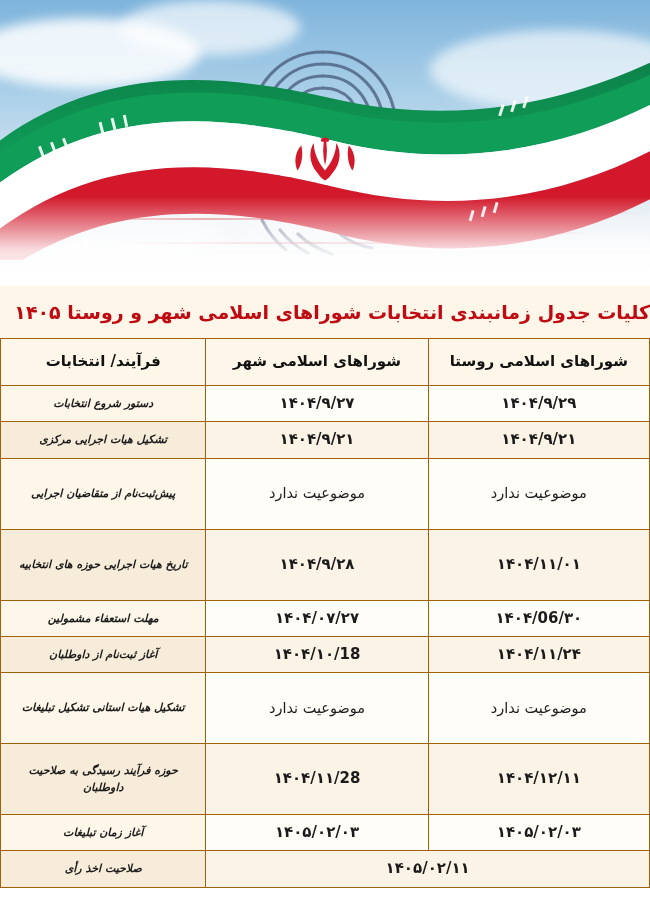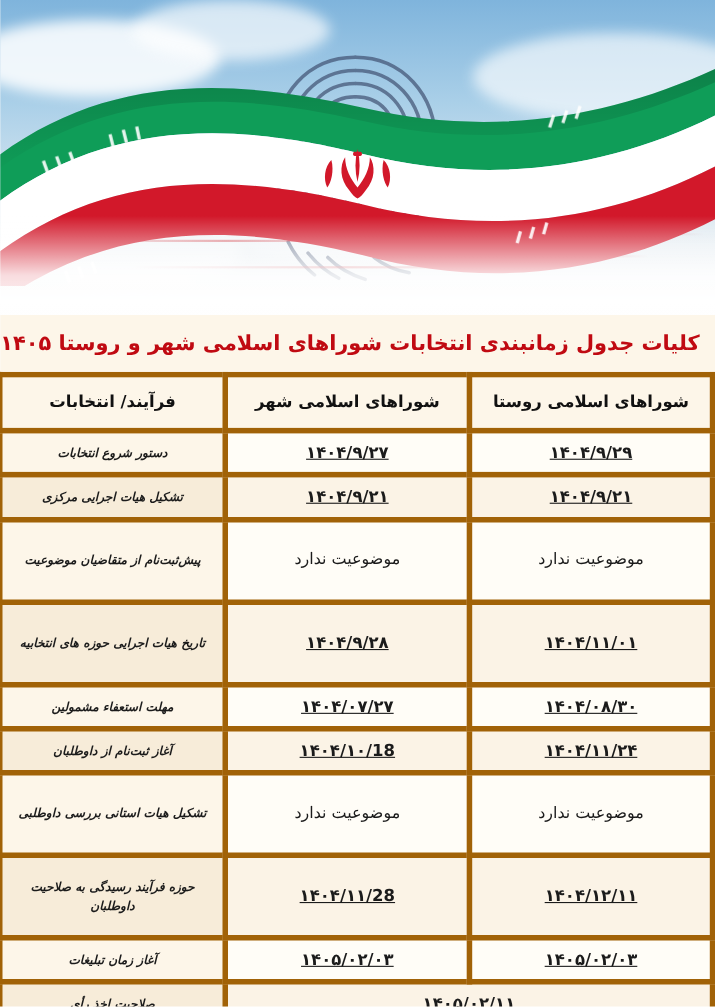--- a/index.html
+++ b/index.html
@@ -30,41 +30,41 @@
   
   .streaks{position:absolute;left:0;bottom:28px;width:650px;height:60px;opacity:.5;}
   .streak{position:absolute;height:2px;background:linear-gradient(90deg,rgba(200,20,30,0),#c8141e,rgba(200,20,30,0));}
 
   
   .ribbon{position:absolute;left:0;top:60px;width:650px;height:200px;}
   .ribbon svg{width:100%;height:100%;}
 
   
   .title-bar{position:relative;width:650px;height:52px;background:#fdf6e9;
-    display:flex;align-items:center;justify-content:flex-end;}
+    display:flex;align-items:center;justify-content:flex-start;}
   .title-bar .title{
     color:#c00a12;font-weight:bold;font-size:19px;letter-spacing:0;
     text-align:center;white-space:nowrap;}
 
   
   table{border-collapse:collapse;width:650px;table-layout:fixed;}
   th,td{
-    border:5px solid #a16207;
+    border:1px solid #a16207;
     text-align:center;vertical-align:middle;
     font-size:14.5px;color:#1b1b1b;padding:6px 6px;line-height:1.55;
   }
   thead th{background:#fdf6e9;font-weight:bold;font-size:15px;color:#111;height:34px;}
   tbody td{background:#fffdf7;}
   tbody tr:nth-child(even) td{background:#fbf3e6;}
   td.label{font-weight:bold;background:#fdf6e9 !important;font-size:11px;font-style:italic;}
   tbody tr:nth-child(even) td.label{background:#f7ecd9 !important;}
   .col-label{width:205px;}
   .col-city{width:222px;}
   .col-village{width:221px;}
-  .num{font-size:15px;font-weight:bold;letter-spacing:.3px;text-decoration:underline;}
+  .num{font-size:15px;font-weight:bold;letter-spacing:.3px;}
   .tall td{height:58px;}
 </style>
 </head>
 <body>
 
 <div class="page">
 
   <div class="banner">
     <div class="clouds">
       <div class="cloud c1"></div>
@@ -184,41 +184,41 @@
         <td class="label">دستور شروع انتخابات</td>
       </tr>
       <tr>
         <td class="num">۱۴۰۴/۹/۲۱</td>
         <td class="num">۱۴۰۴/۹/۲۱</td>
         <td class="label">تشکیل هیات اجرایی مرکزی</td>
       </tr>
       <tr class="tall">
         <td>موضوعیت ندارد</td>
         <td>موضوعیت ندارد</td>
-        <td class="label">پیش‌ثبت‌نام از متقاضیان موضوعیت</td>
+        <td class="label">پیش‌ثبت‌نام از متقاضیان اجرایی</td>
       </tr>
       <tr class="tall">
         <td class="num">۱۴۰۴/۱۱/۰۱</td>
         <td class="num">۱۴۰۴/۹/۲۸</td>
         <td class="label">تاریخ هیات اجرایی حوزه های انتخابیه</td>
       </tr>
       <tr>
-        <td class="num">۱۴۰۴/۰۸/۳۰</td>
+        <td class="num">۱۴۰۴/06/۳۰</td>
         <td class="num">۱۴۰۴/۰۷/۲۷</td>
         <td class="label">مهلت استعفاء مشمولین</td>
       </tr>
       <tr>
         <td class="num">۱۴۰۴/۱۱/۲۴</td>
         <td class="num">۱۴۰۴/۱۰/18</td>
         <td class="label">آغاز ثبت‌نام از داوطلبان</td>
       </tr>
       <tr class="tall">
         <td>موضوعیت ندارد</td>
         <td>موضوعیت ندارد</td>
-        <td class="label">تشکیل هیات استانی بررسی داوطلبی</td>
+        <td class="label">تشکیل هیات استانی تشکیل تبلیغات</td>
       </tr>
       <tr class="tall">
         <td class="num">۱۴۰۴/۱۲/۱۱</td>
         <td class="num">۱۴۰۴/۱۱/28</td>
         <td class="label">حوزه فرآیند رسیدگی به صلاحیت داوطلبان</td>
       </tr>
       <tr>
         <td class="num">۱۴۰۵/۰۲/۰۳</td>
         <td class="num">۱۴۰۵/۰۲/۰۳</td>
         <td class="label">آغاز زمان تبلیغات</td>

